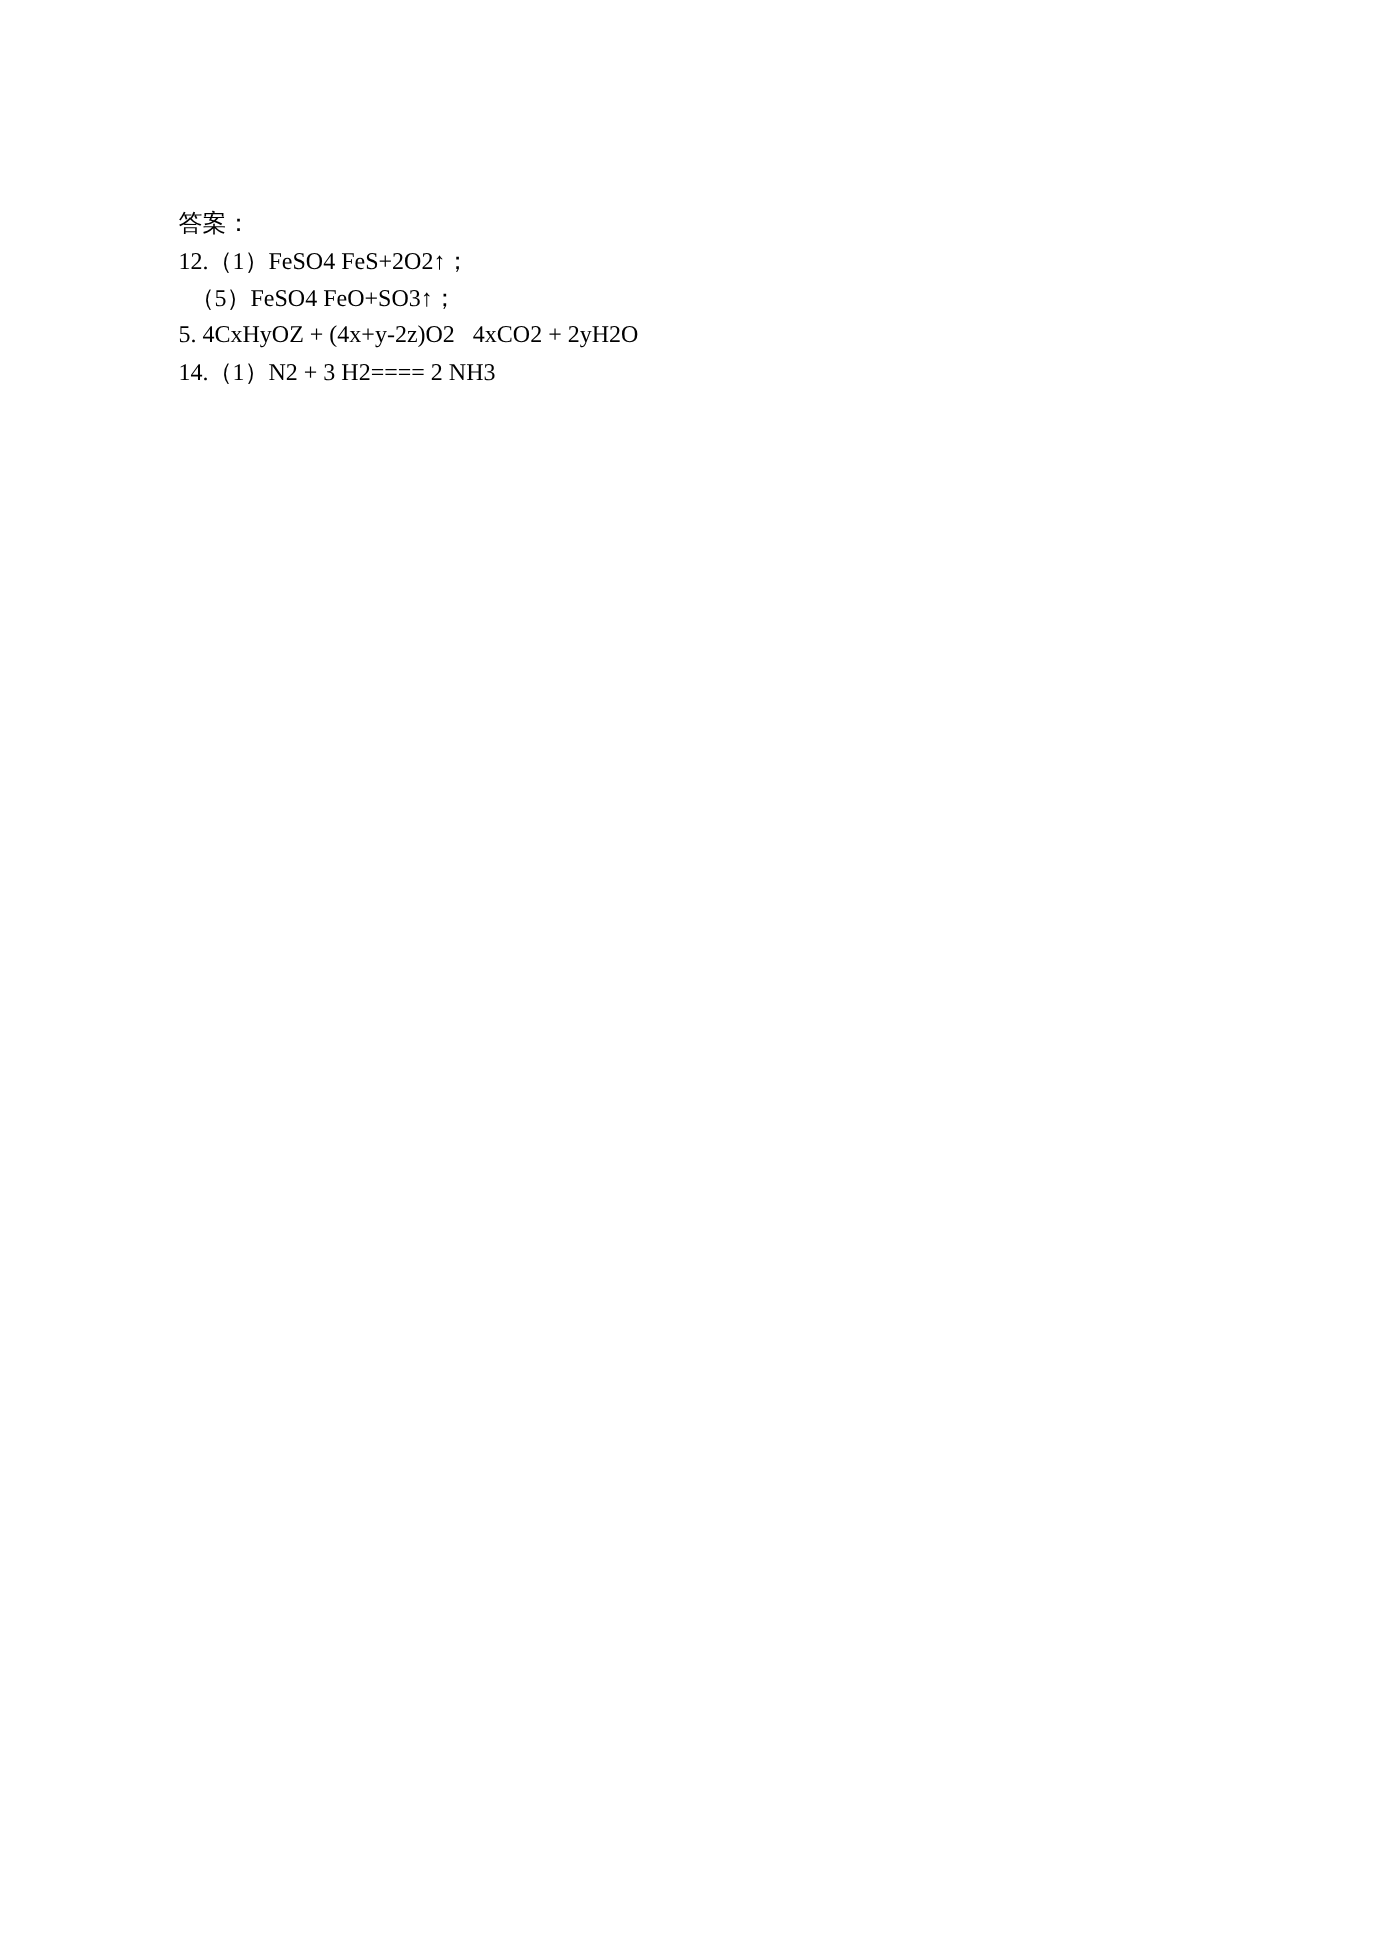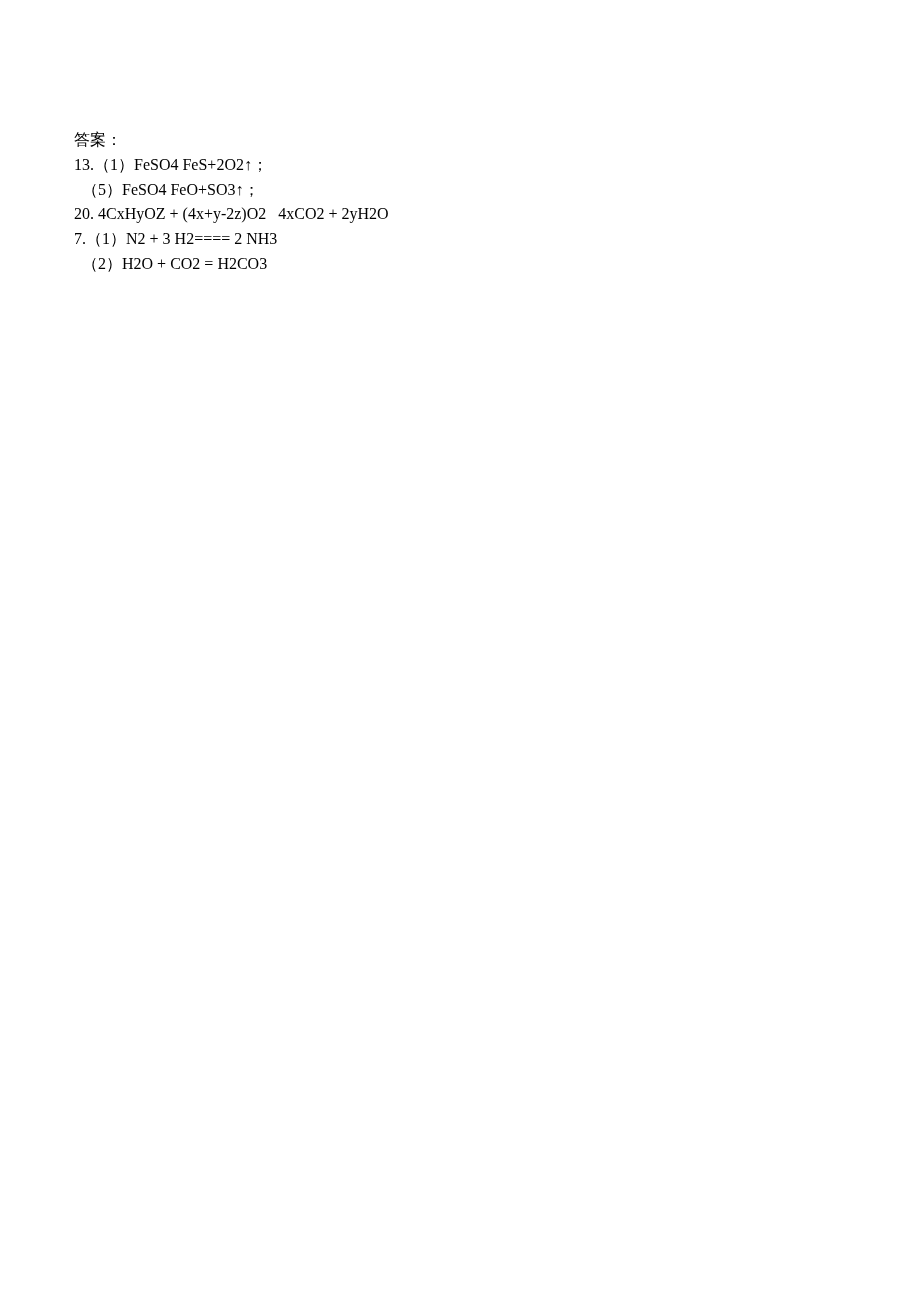--- a/index.html
+++ b/index.html
@@ -7,36 +7,36 @@
     padding: 0;
     background: #ffffff;
     width: 920px;
     height: 1302px;
     font-family: "SimSun", "NSimSun", "宋体", serif;
     font-size: 16px;
     color: #000000;
     line-height: 1.55;
   }
   .page {
-    padding: 128px 0 0 74px;
+    padding: 128px 0 0 119px;
     width: 660px;
+    margin-top: 10px;
   }
   .line {
     white-space: pre;
   }
   .indent1 {
     padding-left: 8px;
   }
   .indent2 {
     padding-left: 56px;
   }
 </style>
 </head>
 <body>
 
 <div class="page">
   <div class="line">答案：</div>
-  <div class="line">13.（1）FeSO4 FeS+2O2↑；</div>
+  <div class="line">12.（1）FeSO4 FeS+2O2↑；</div>
   <div class="line indent1">（5）FeSO4 FeO+SO3↑；</div>
-  <div class="line">20. 4CxHyOZ + (4x+y-2z)O2   4xCO2 + 2yH2O</div>
-  <div class="line">7.（1）N2 + 3 H2==== 2 NH3</div>
-  <div class="line indent1">（2）H2O + CO2 = H2CO3</div>
+  <div class="line">5. 4CxHyOZ + (4x+y-2z)O2   4xCO2 + 2yH2O</div>
+  <div class="line">14.（1）N2 + 3 H2==== 2 NH3</div>
 </div>
 
 </body></html>

